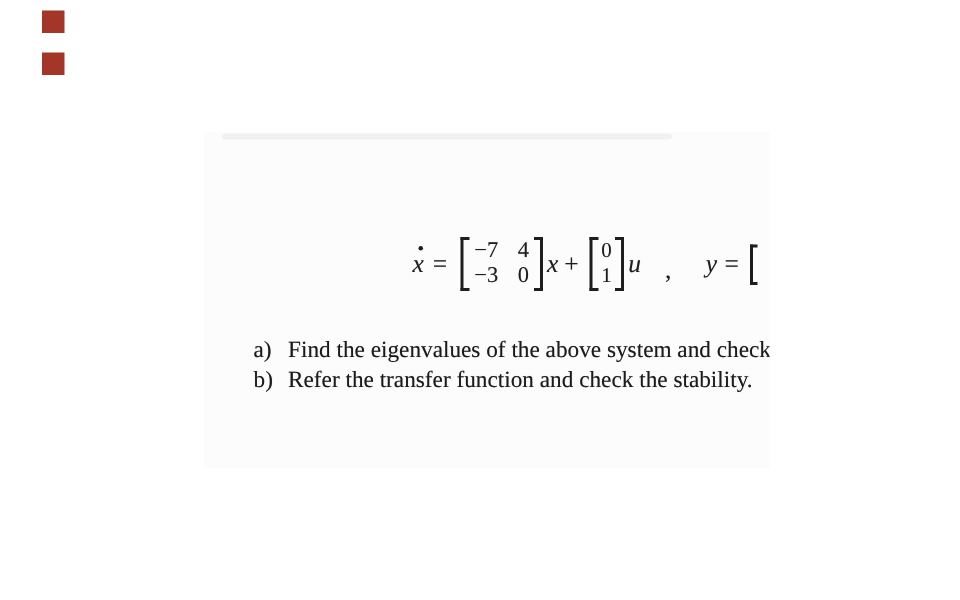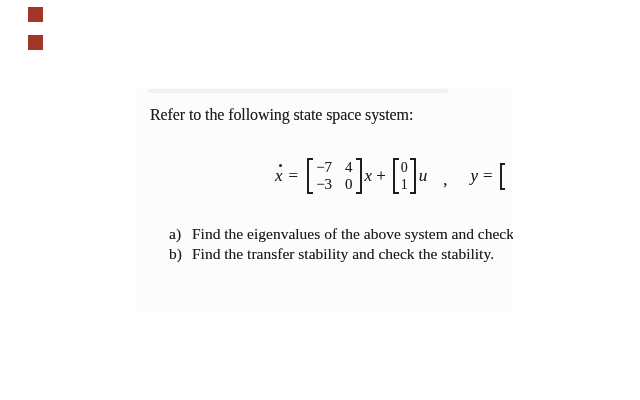--- a/index.html
+++ b/index.html
@@ -73,21 +73,20 @@
 </style>
 </head>
 <body>
 
 <div id="red-square-1" class="red-square" style="background: rgb(163, 53, 41);"></div>
 <div id="red-square-2" class="red-square" style="background: rgb(163, 53, 41);"></div>
 
 <div class="card">
   <div class="card-top-smear"></div>
 
-  <div class="intro">Refer to the following state space system:</div>
 
   <div class="equation">
     <span class="var xdot">
       <span class="dot"></span>
       <span>x</span>
     </span>
     <span class="eq-sign">=</span>
 
     <span class="matrix">
       <span class="brk brk-l"></span>
@@ -119,16 +118,16 @@
     <span class="c-bracket"></span>
   </div>
 
   <div class="list">
     <div class="list-row">
       <span class="list-marker">a)</span>
       <span>Find the eigenvalues of the above system and check t</span>
     </div>
     <div class="list-row">
       <span class="list-marker">b)</span>
-      <span>Find the transfer stability and check the stability.</span>
+      <span>Refer the transfer function and check the stability.</span>
     </div>
   </div>
 </div>
 
 </body></html>

